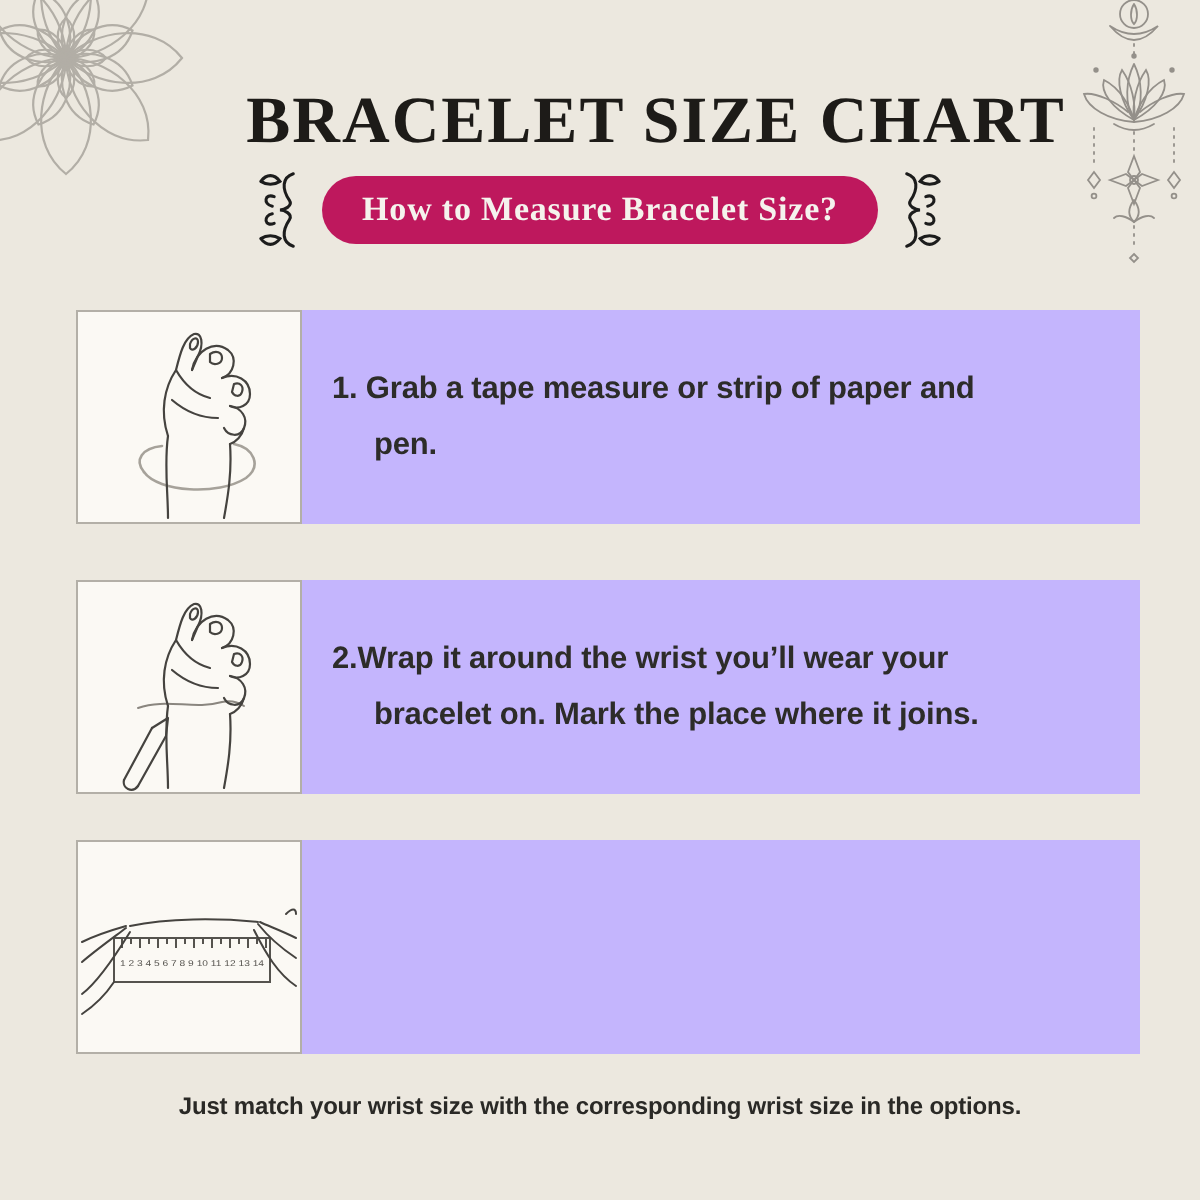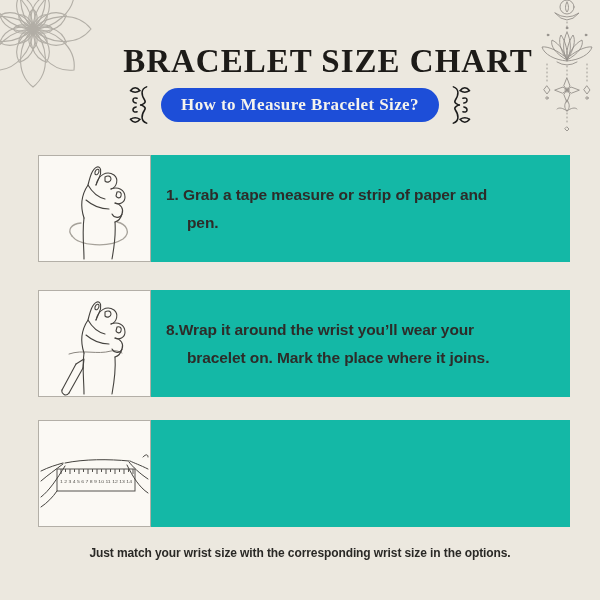--- a/index.html
+++ b/index.html
@@ -18,31 +18,31 @@
     text-align:center;
     font-family:"Liberation Serif","DejaVu Serif",serif;
     font-weight:bold;font-size:33px;line-height:38px;
     letter-spacing:1px;color:#1d1b18;margin-left:28px;
   }
   .banner-row{
     position:absolute;top:86px;left:0;width:100%;height:38px;
     display:flex;justify-content:center;align-items:center;gap:10px;
   }
   .pill{
-    background:#1d4ed8;color:#f5f3ed;
+    background:#be185d;color:#f5f3ed;
     font-family:"Liberation Serif","DejaVu Serif",serif;
     font-weight:bold;font-size:17px;letter-spacing:.4px;
     padding:7px 20px;border-radius:17px;white-space:nowrap;
   }
   .orn{width:24px;height:42px;flex:none;}
   .orn.flip{transform:scaleX(-1);}
 
   .row{
     position:absolute;left:38px;width:532px;height:107px;
-    background:#14b8a6;display:flex;align-items:center;
+    background:#c4b5fd;display:flex;align-items:center;
   }
   .row1{top:155px}.row2{top:290px}.row3{top:420px}
   .illus{
     width:111px;height:105px;flex:none;
     background:#fbf9f4;border:1px solid #b3afa7;
   }
   .illus svg{width:111px;height:105px;display:block;}
   .step-text{
     flex:1;display:flex;align-items:center;
     padding:0 8px 0 15px;
@@ -206,21 +206,21 @@
         <path d="M49,29 C53,36 58,41 66,43"></path>
         <path d="M47,44 C54,50 62,53 70,53"></path>
         <path d="M23,99 L37,73"></path>
         <path d="M30,102 L44,77"></path>
         <path d="M37,73 L45,68 L44,77"></path>
         <path d="M23,99 C22,103 27,106 30,102"></path>
       </g>
     </svg>
   </div>
   <div class="step-text">
-    <p>8.Wrap it around the wrist you’ll wear your
+    <p>2.Wrap it around the wrist you’ll wear your
 bracelet on. Mark the place where it joins.</p>
   </div>
 </div>
 
 <div class="row row3">
   <div class="illus">
     <svg viewBox="0 0 111 105" aria-hidden="true">
       <g stroke="#55534e" stroke-width="1" fill="none">
         <rect x="18" y="48" width="78" height="22"></rect>
         <path d="M22,48 v5 M26.5,48 v3 M31,48 v5 M35.5,48 v3 M40,48 v5 M44.5,48 v3 M49,48 v5 M53.5,48 v3 M58,48 v5 M62.5,48 v3 M67,48 v5 M71.5,48 v3 M76,48 v5 M80.5,48 v3 M85,48 v5 M89.5,48 v3 M94,48 v5"></path>

